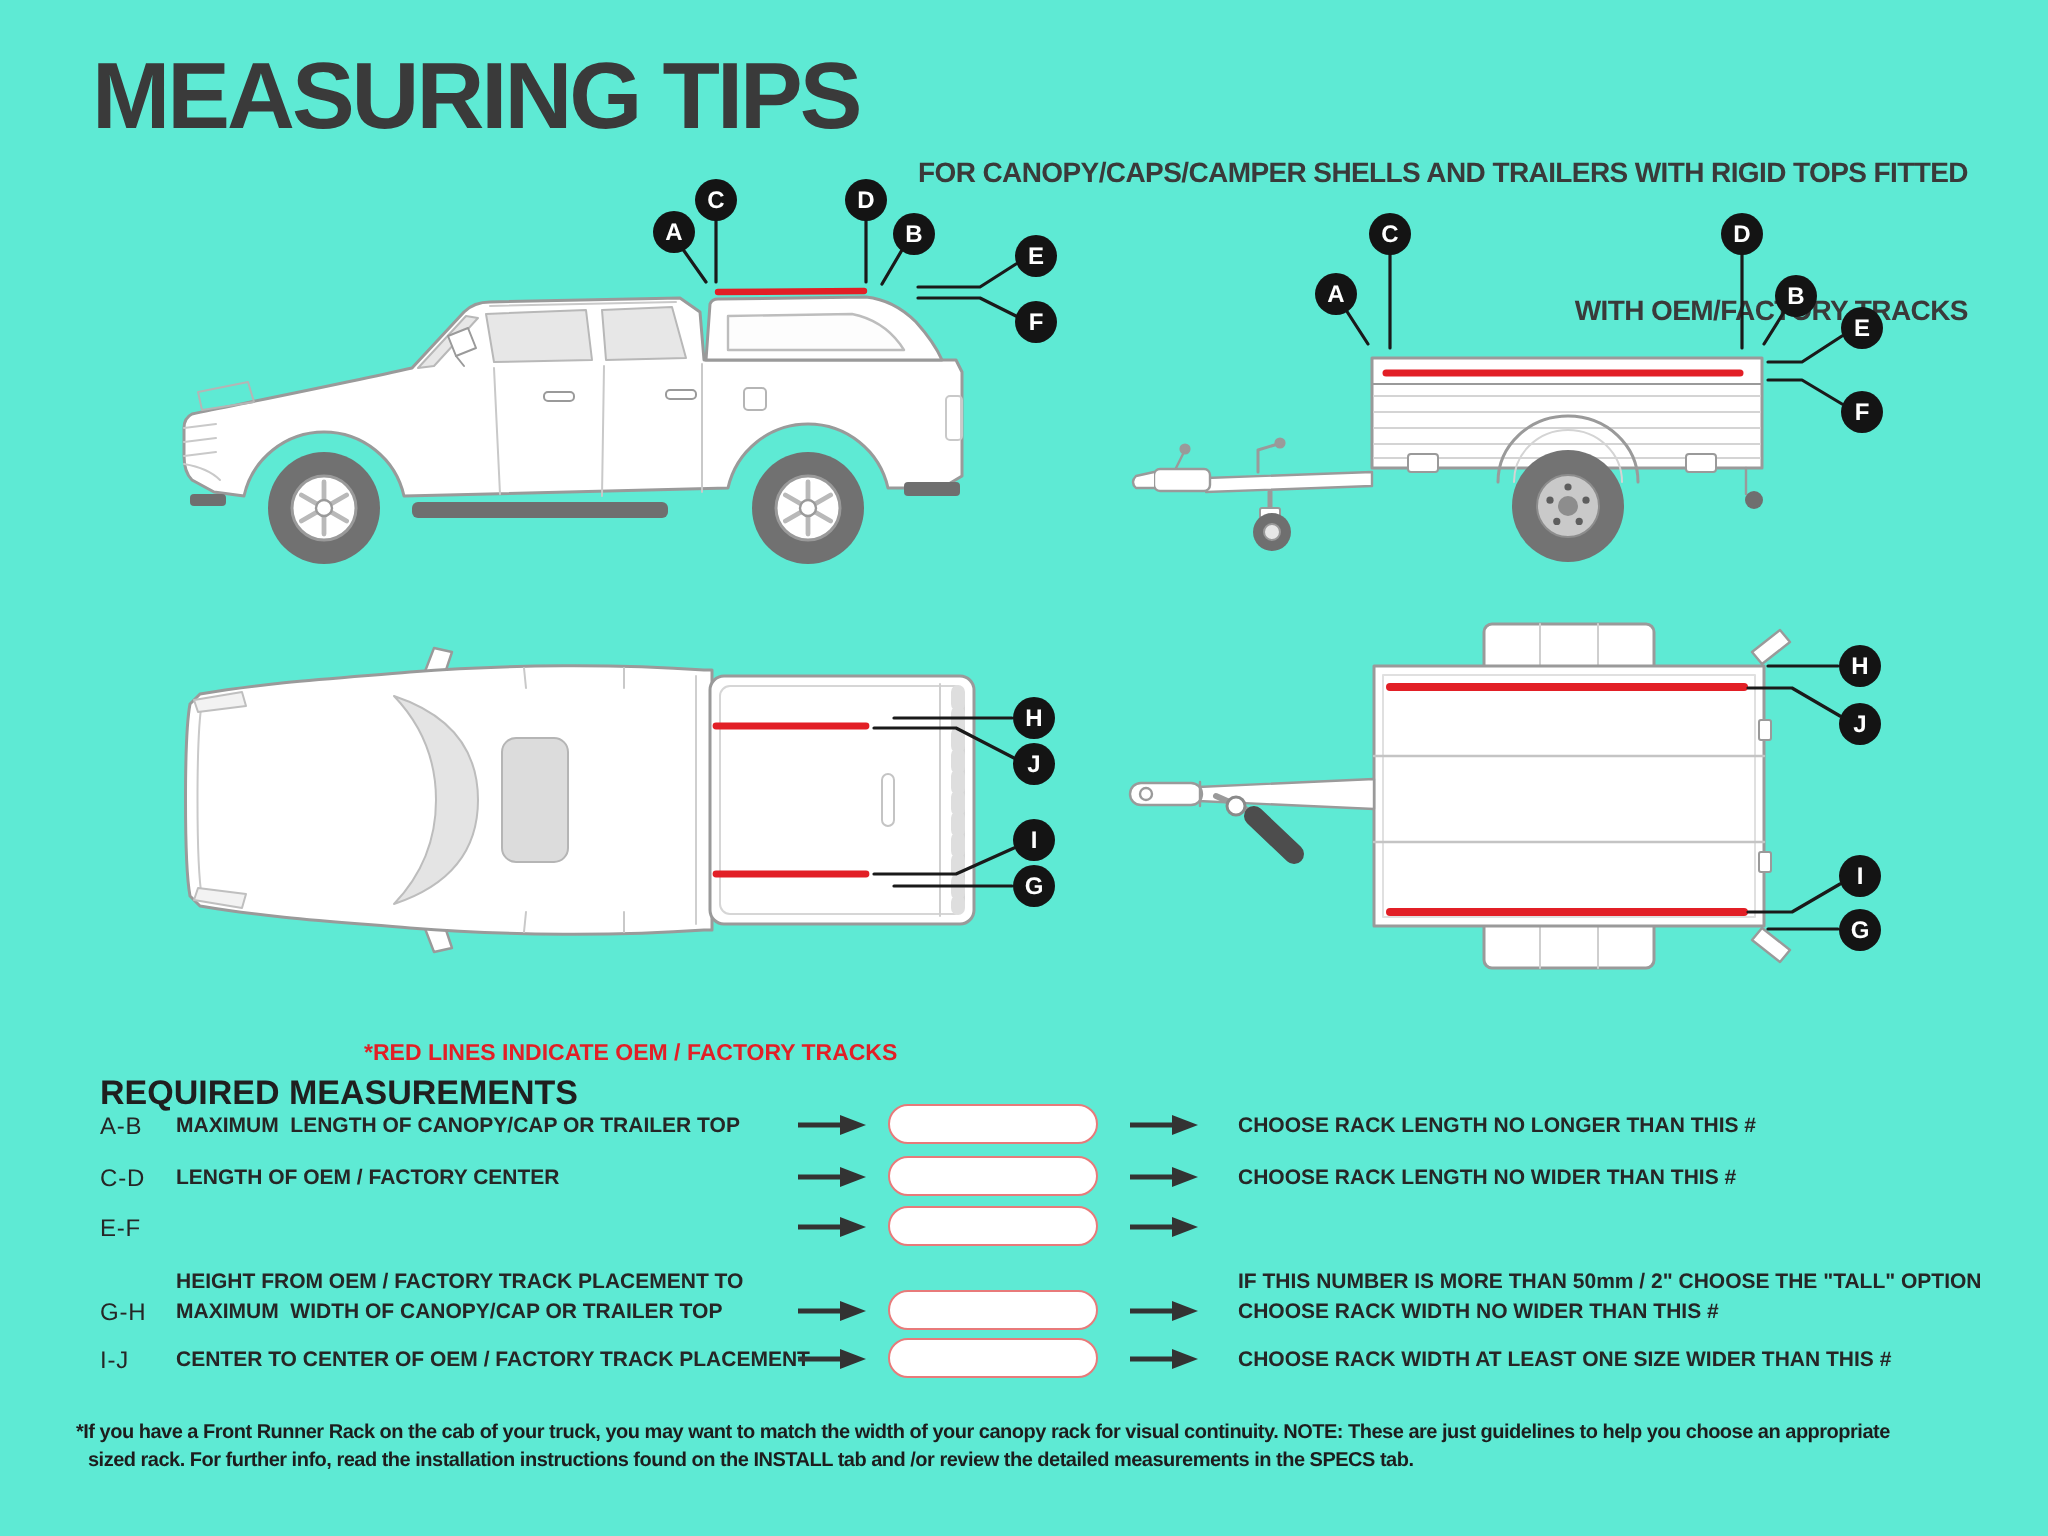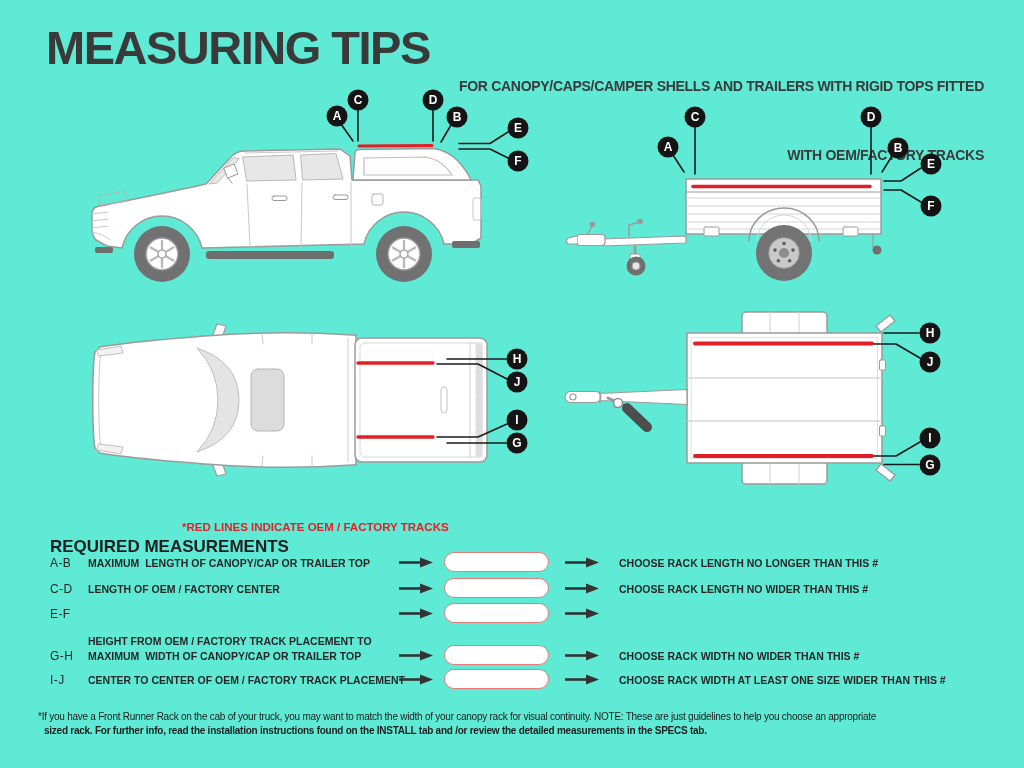--- a/index.html
+++ b/index.html
@@ -22,21 +22,21 @@
   .r1{top:556px}.r2{top:582px}.r3{top:607px}.r4{top:649px}.r5{top:673px}
   .mrow .range{position:absolute;left:0;top:0;font-size:12px;font-weight:400;letter-spacing:0.4px;color:#262626;text-align:right;}
   .mrow .desc{position:absolute;left:38px;top:1px;font-size:10.5px;font-weight:700;
               line-height:13.5px;white-space:pre;color:#262626;}
   .mrow .arrow1{position:absolute;left:348px;top:1px;}
   .mrow .arrow2{position:absolute;left:514px;top:1px;}
   .mrow .pill{position:absolute;left:394px;top:-4px;width:103px;height:18px;
               border:1.5px solid #e87a7a;border-radius:12px;background:#fff;}
   .mrow .result{position:absolute;left:557px;top:1px;font-size:10.5px;font-weight:700;
                 line-height:13.5px;white-space:pre;color:#262626;margin-left:12px;}
-  .foot1{position:absolute;left:38px;top:711px;font-size:10px;font-weight:400;
+  .foot1{position:absolute;left:38px;top:711px;font-size:10px;font-weight:700;
          letter-spacing:-0.25px;white-space:pre;color:#1d1d1d;}
   .foot2{position:absolute;left:44px;top:725px;font-size:10px;font-weight:700;
          letter-spacing:-0.25px;white-space:pre;color:#1d1d1d;text-align:center;}
 </style>
 </head>
 <body>
 
 <div class="page">
 
   <div class="title">MEASURING TIPS</div>
@@ -366,20 +366,21 @@
     <svg class="arrow1" width="36" height="11" viewBox="0 0 36 11">
         <line x1="1" y1="5.5" x2="23" y2="5.5" stroke="#333" stroke-width="2.6"></line>
         <polygon points="22,0.5 35,5.5 22,10.5" fill="#333"></polygon>
       </svg>
     <div class="pill"></div>
     <svg class="arrow2" width="36" height="11" viewBox="0 0 36 11">
         <line x1="1" y1="5.5" x2="23" y2="5.5" stroke="#333" stroke-width="2.6"></line>
         <polygon points="22,0.5 35,5.5 22,10.5" fill="#333"></polygon>
       </svg>
     <div class="result">
+      <div>IF THIS NUMBER IS MORE THAN 50mm / 2" CHOOSE THE "TALL" OPTION</div>
     </div>
   </div>
 
   <div class="mrow r4">
     <div class="range">G-H</div>
     <div class="desc"><div>MAXIMUM  WIDTH OF CANOPY/CAP OR TRAILER TOP</div></div>
     <svg class="arrow1" width="36" height="11" viewBox="0 0 36 11">
         <line x1="1" y1="5.5" x2="23" y2="5.5" stroke="#333" stroke-width="2.6"></line>
         <polygon points="22,0.5 35,5.5 22,10.5" fill="#333"></polygon>
       </svg>

